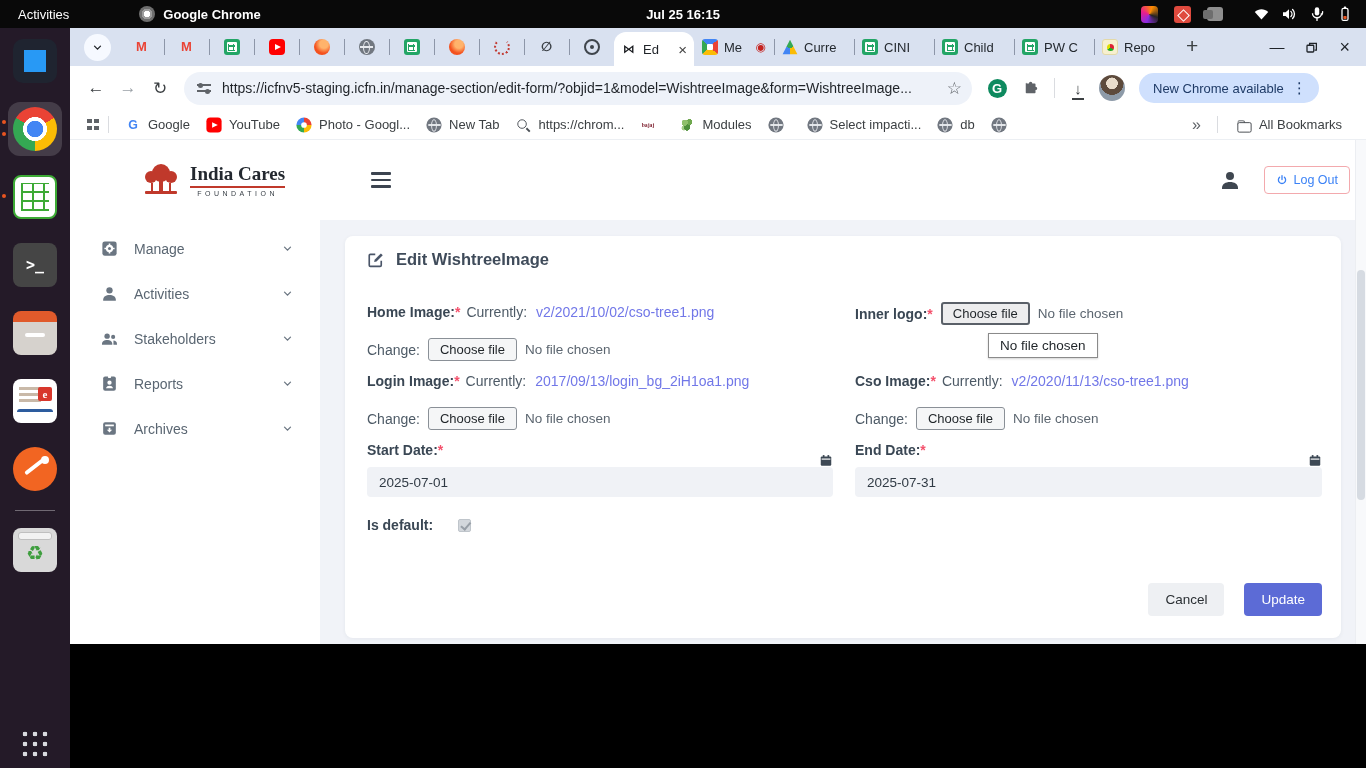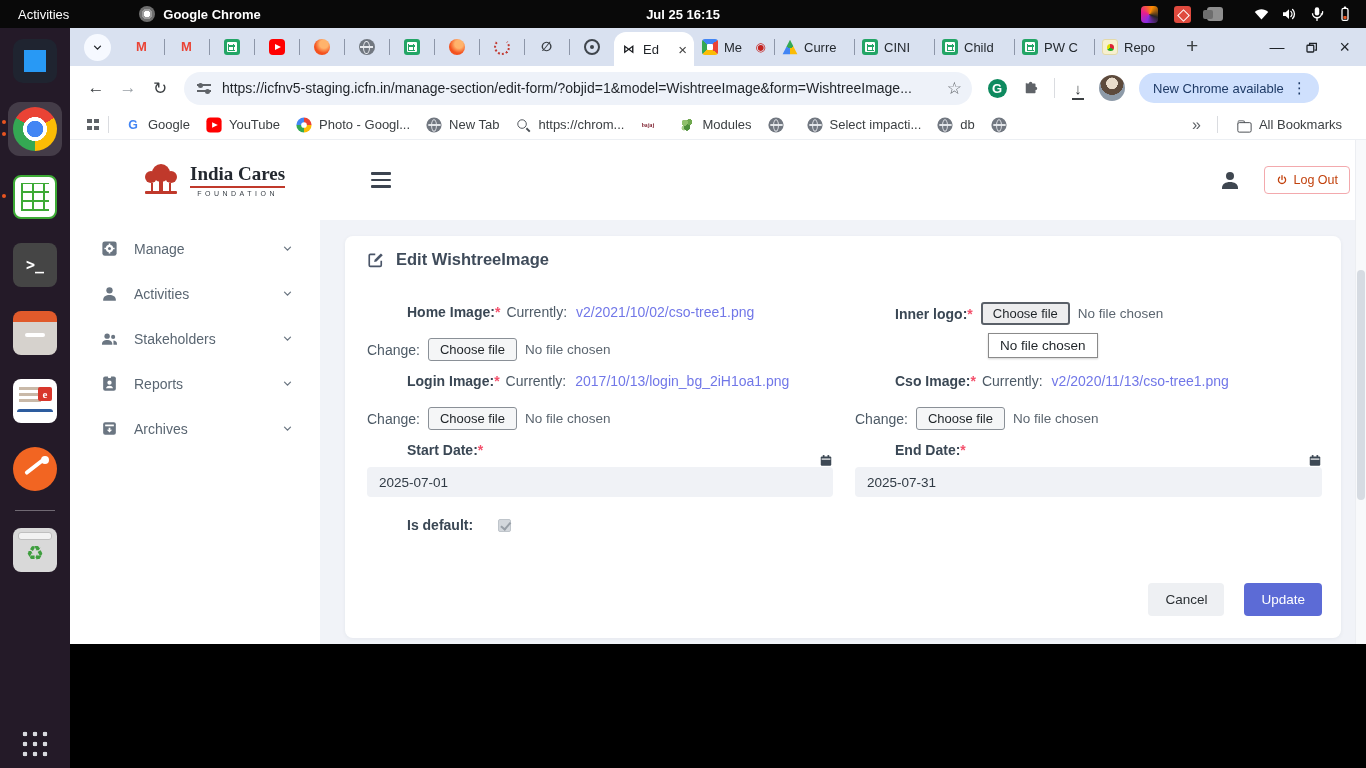--- a/index.html
+++ b/index.html
@@ -190,39 +190,39 @@
   .appheader { position:absolute; left:0; top:0; right:0; height:80px; background:#fff;
      display:flex; align-items:center; padding:0 16px 0 70px; }
   .brand { display:flex; align-items:center; gap:8px; }
   .brand-text { display:flex; flex-direction:column; align-items:center; }
   .brand-title { font-family:"Liberation Serif",serif; font-weight:700; font-size:19px; color:#23282f; }
   .brand-rule { width:100%; height:2px; background:#c0392b; margin:1px 0 2px; }
   .brand-sub { font-size:7px; letter-spacing:3.5px; color:#3a4148; text-transform:uppercase; }
   .hamburger { margin-left:86px; width:20px; display:flex; flex-direction:column; gap:4px; }
   .hamburger span { height:2.6px; background:#3c4450; border-radius:1px; }
   .hdr-right { margin-left:auto; display:flex; align-items:center; gap:22px; }
-  .logout { display:flex; align-items:center; gap:6px; border:1px solid #f3a9ad; color:#c2410c;
+  .logout { display:flex; align-items:center; gap:6px; border:1px solid #f3a9ad; color:#3b82f6;
      border-radius:4px; padding:6px 11px; font-size:12.5px; background:#fff; }
 
   .sidebar { position:absolute; left:0; top:80px; width:250px; bottom:0; background:#fff; padding-top:6px; }
   .side-item { height:45px; display:flex; align-items:center; gap:15px; padding:0 26px 0 30px;
      color:#5a6672; font-size:14px; }
   .side-item .s-ic { width:19px; height:19px; color:#6b7682; flex:none; }
   .side-item .s-chev { width:13px; height:13px; color:#6b7682; margin-left:auto; }
 
   .content { position:absolute; left:250px; top:80px; right:0; bottom:0; background:#f1f3f8; }
   .card { position:absolute; left:25px; top:16px; width:996px; height:402px; background:#fff;
      border-radius:8px; box-shadow:0 1px 4px rgba(40,50,70,.06); }
   .card-title { position:absolute; left:22px; top:14px; display:flex; align-items:center; gap:11px;
      font-size:16.5px; font-weight:700; color:#3f4b5a; }
   .card-title .s-ic { width:18px; height:18px; color:#4a5568; }
 
   .fblock { position:absolute; font-size:14px; color:#4d5a66; }
   .frow { display:flex; align-items:center; gap:6px; white-space:nowrap; }
-  .flabel { font-weight:700; color:#3a4754;margin-left:40px; }
+  .flabel { font-weight:700; color:#3a4754; }
   .req { color:#f4516c; font-weight:700; }
   .flink { color:#7177e8; text-decoration:none; margin-left:3px; }
   .file-btn { background:#f5f6f7; border:1px solid #8a9097; border-radius:3px; padding:3px 11px;
      font-size:13px; color:#1f2428; font-family:"Liberation Sans",sans-serif; margin:0 2px; }
   .file-btn.focus { border:2px solid #5a6068; background:#ededee; padding:2px 10px; }
   .nofile { color:#5c6670; font-size:13.5px; }
   .changeline { margin-top:18px; }
   .tooltip { display:inline-block; margin:8px 0 0 133px; border:1px solid #8a8a8a; background:#fff;
      padding:4px 11px; font-size:13.5px; color:#1f2428; box-shadow:0 1px 2px rgba(0,0,0,.18); }
 
@@ -724,21 +724,21 @@
             <button class="file-btn focus">Choose file</button>
             <span class="nofile">No file chosen</span>
           </div>
           <div class="tooltip">No file chosen</div>
         </div>
 
         <div class="fblock" style="left:22px;top:137px">
           <div class="frow">
             <span class="flabel"><span>Login Image:</span><span class="req">*</span></span>
             <span>Currently:</span>
-            <a class="flink" href="#">2017/10/13/login_bg_2iH1oa1.png</a>
+            <a class="flink" href="#">2017/09/13/login_bg_2iH1oa1.png</a>
           </div>
           <div class="frow changeline">
             <span>Change:</span>
             <button class="file-btn">Choose file</button>
             <span class="nofile">No file chosen</span>
           </div>
         </div>
 
         <div class="fblock" style="left:510px;top:137px">
           <div class="frow">

